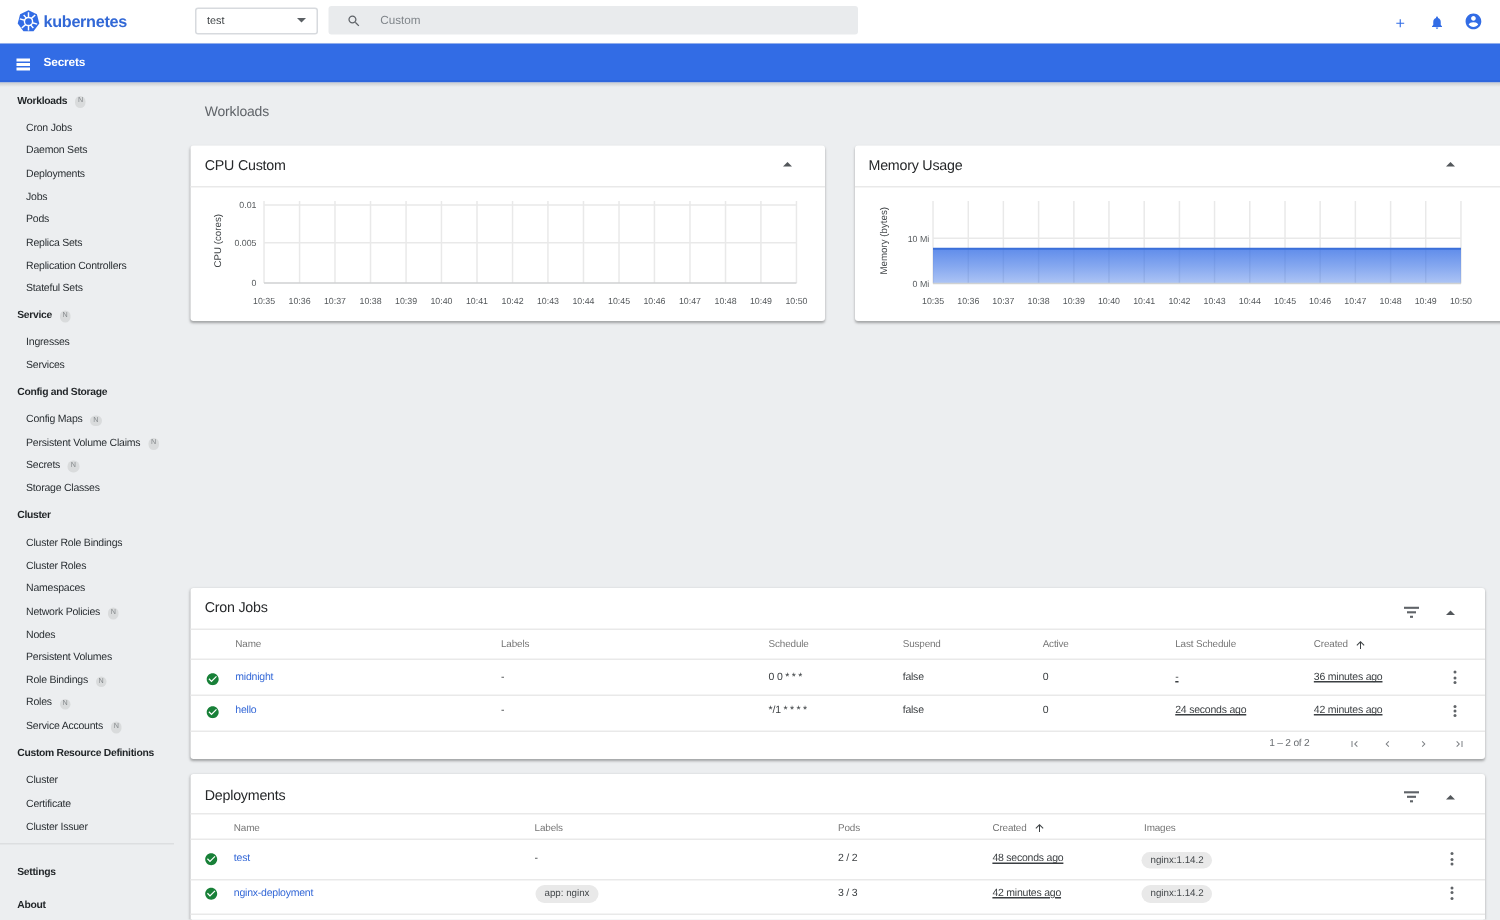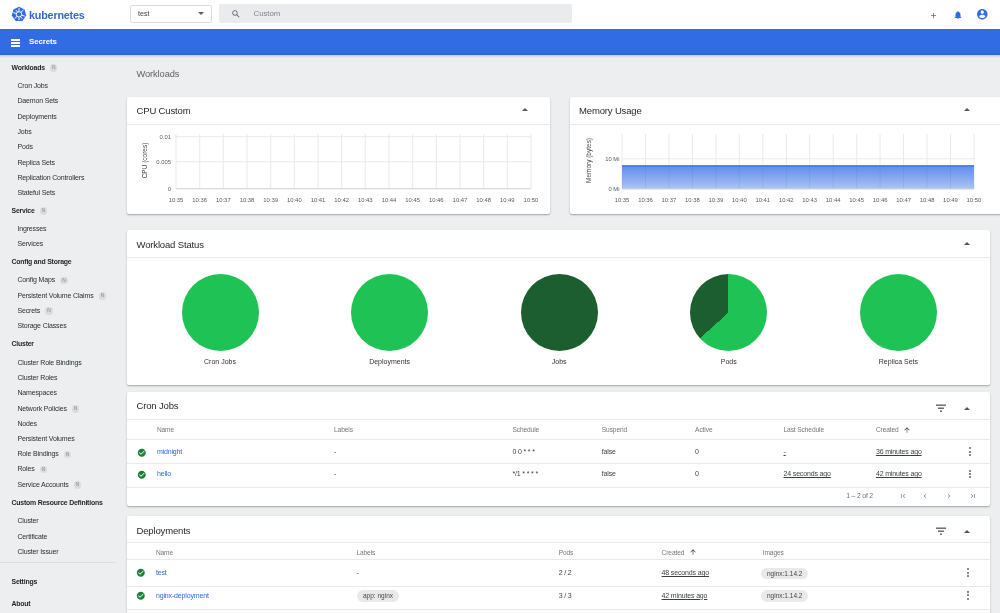--- a/index.html
+++ b/index.html
@@ -225,35 +225,20 @@
           <text x="286.7" y="78.5">10:45</text>
           <text x="310.1" y="78.5">10:46</text>
           <text x="333.6" y="78.5">10:47</text>
           <text x="357.1" y="78.5">10:48</text>
           <text x="380.5" y="78.5">10:49</text>
           <text x="404" y="78.5">10:50</text>
       </g>
     </svg>
   </div>
 
-  <div class="card" style="left:127px;top:230.4px;width:863px;height:154.4px;">
-    <div class="ctitle" style="top:8.5px;">Workload Status</div>
-    <div class="caret-up" style="left:836.6px;top:12px;"></div>
-    <div class="cdiv" style="top:26.7px;"></div>
-    <div class="pie" style="left:54.5px;top:43.9px;background:#1fc355;"></div>
-    <div class="pie" style="left:224.1px;top:43.9px;background:#1fc355;"></div>
-    <div class="pie" style="left:393.7px;top:43.9px;background:#1c5e30;"></div>
-    <div class="pie" style="left:563.3px;top:43.9px;background:conic-gradient(#1fc355 0deg 228deg, #1c5e30 228deg 360deg);"></div>
-    <div class="pie" style="left:732.9px;top:43.9px;background:#1fc355;"></div>
-    <div class="pielabel" style="left:93px;top:128.1px;">Cron Jobs</div>
-    <div class="pielabel" style="left:262.6px;top:128.1px;">Deployments</div>
-    <div class="pielabel" style="left:432.2px;top:128.1px;">Jobs</div>
-    <div class="pielabel" style="left:601.8px;top:128.1px;">Pods</div>
-    <div class="pielabel" style="left:771.4px;top:128.1px;">Replica Sets</div>
-  </div>
 
   <div class="card" style="left:127px;top:391.6px;width:863px;height:114px;">
     <div class="ctitle" style="top:8.8px;">Cron Jobs</div>
     <svg class="abs" style="left:807.5px;top:12.3px;" width="12" height="9" viewBox="0 0 12 9">
         <g fill="#5f6368">
           <rect x="1" y="0.5" width="10" height="1.4"></rect>
           <rect x="3" y="3.5" width="6" height="1.4"></rect>
           <rect x="5" y="6.5" width="2" height="1.4"></rect>
         </g>
       </svg>

